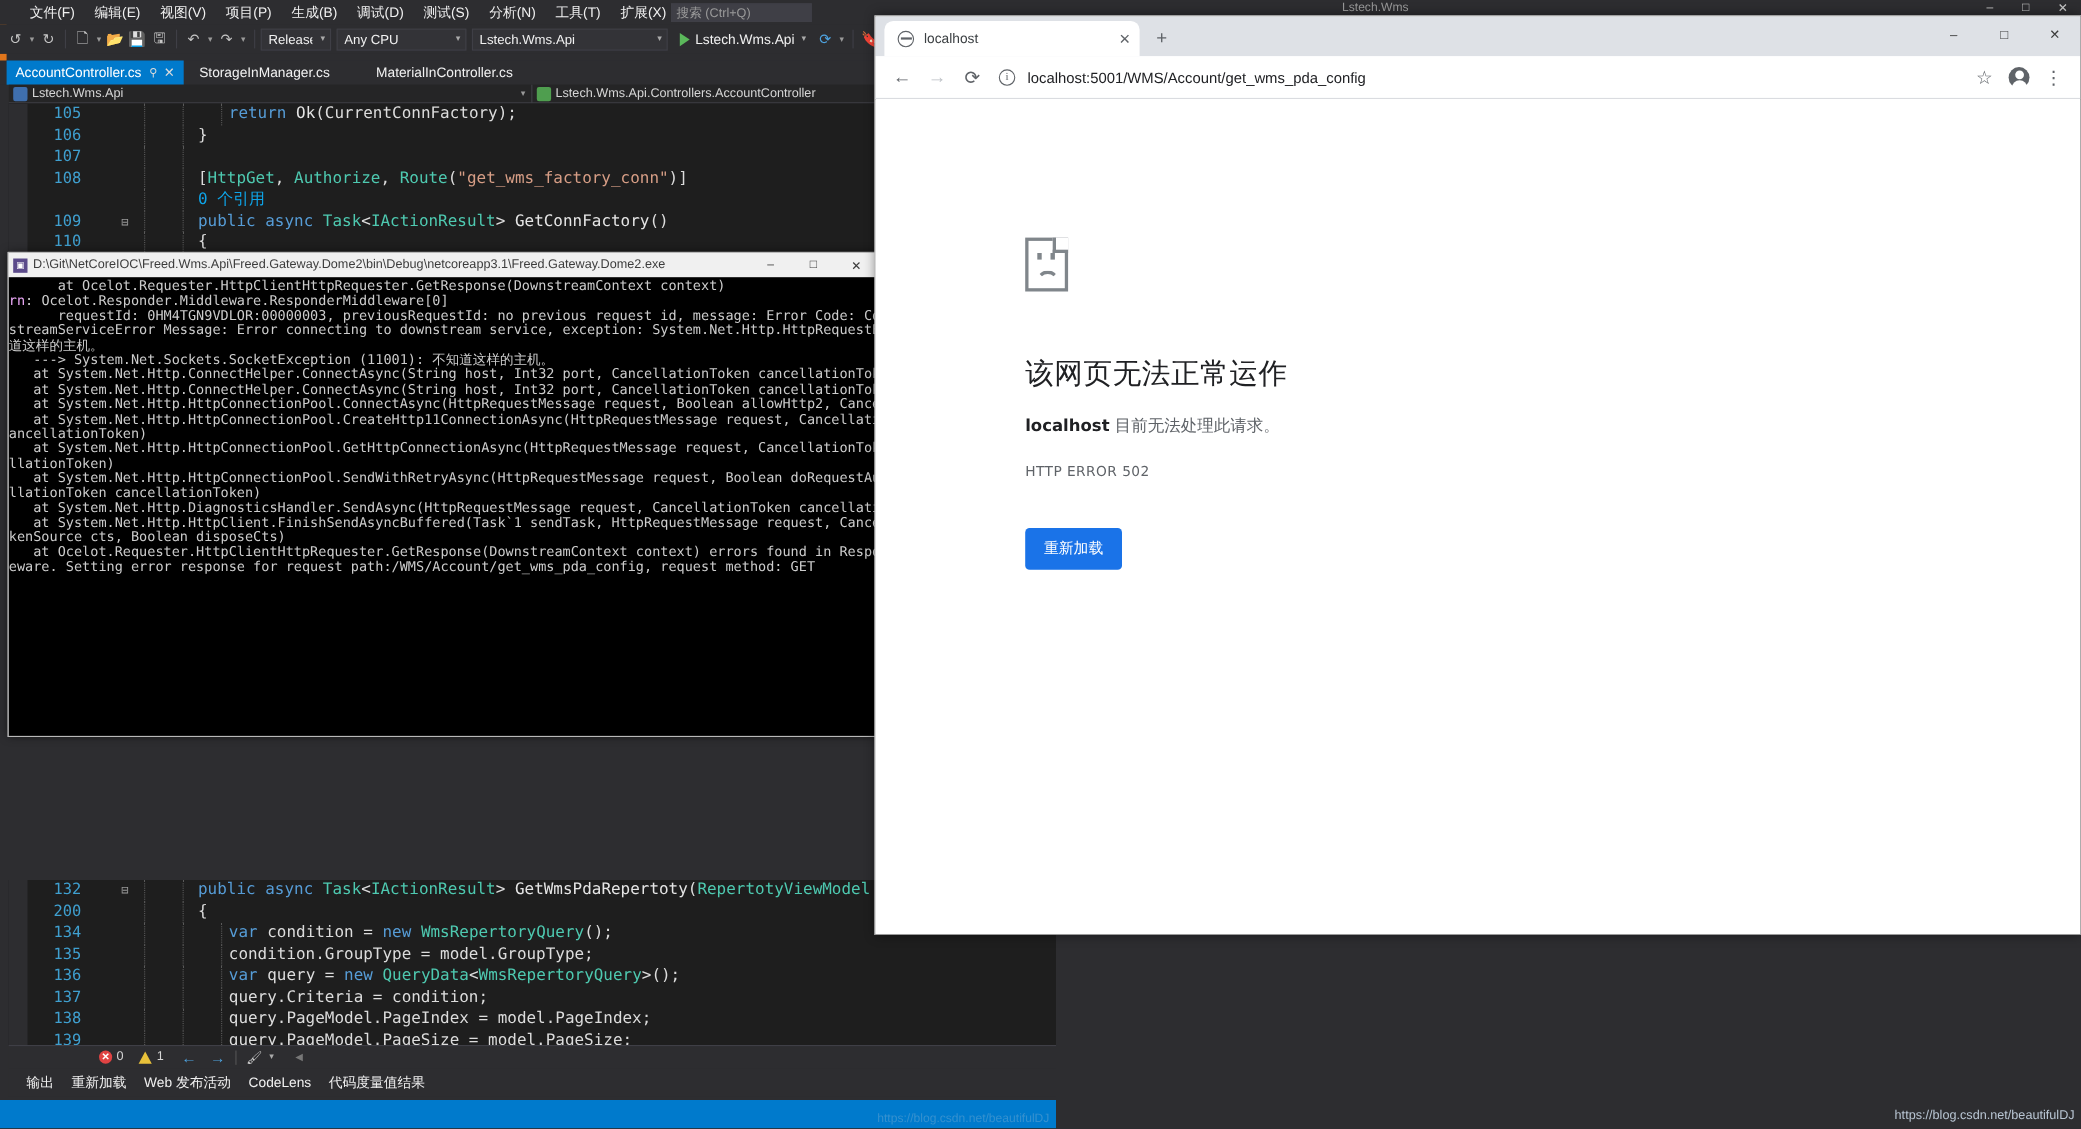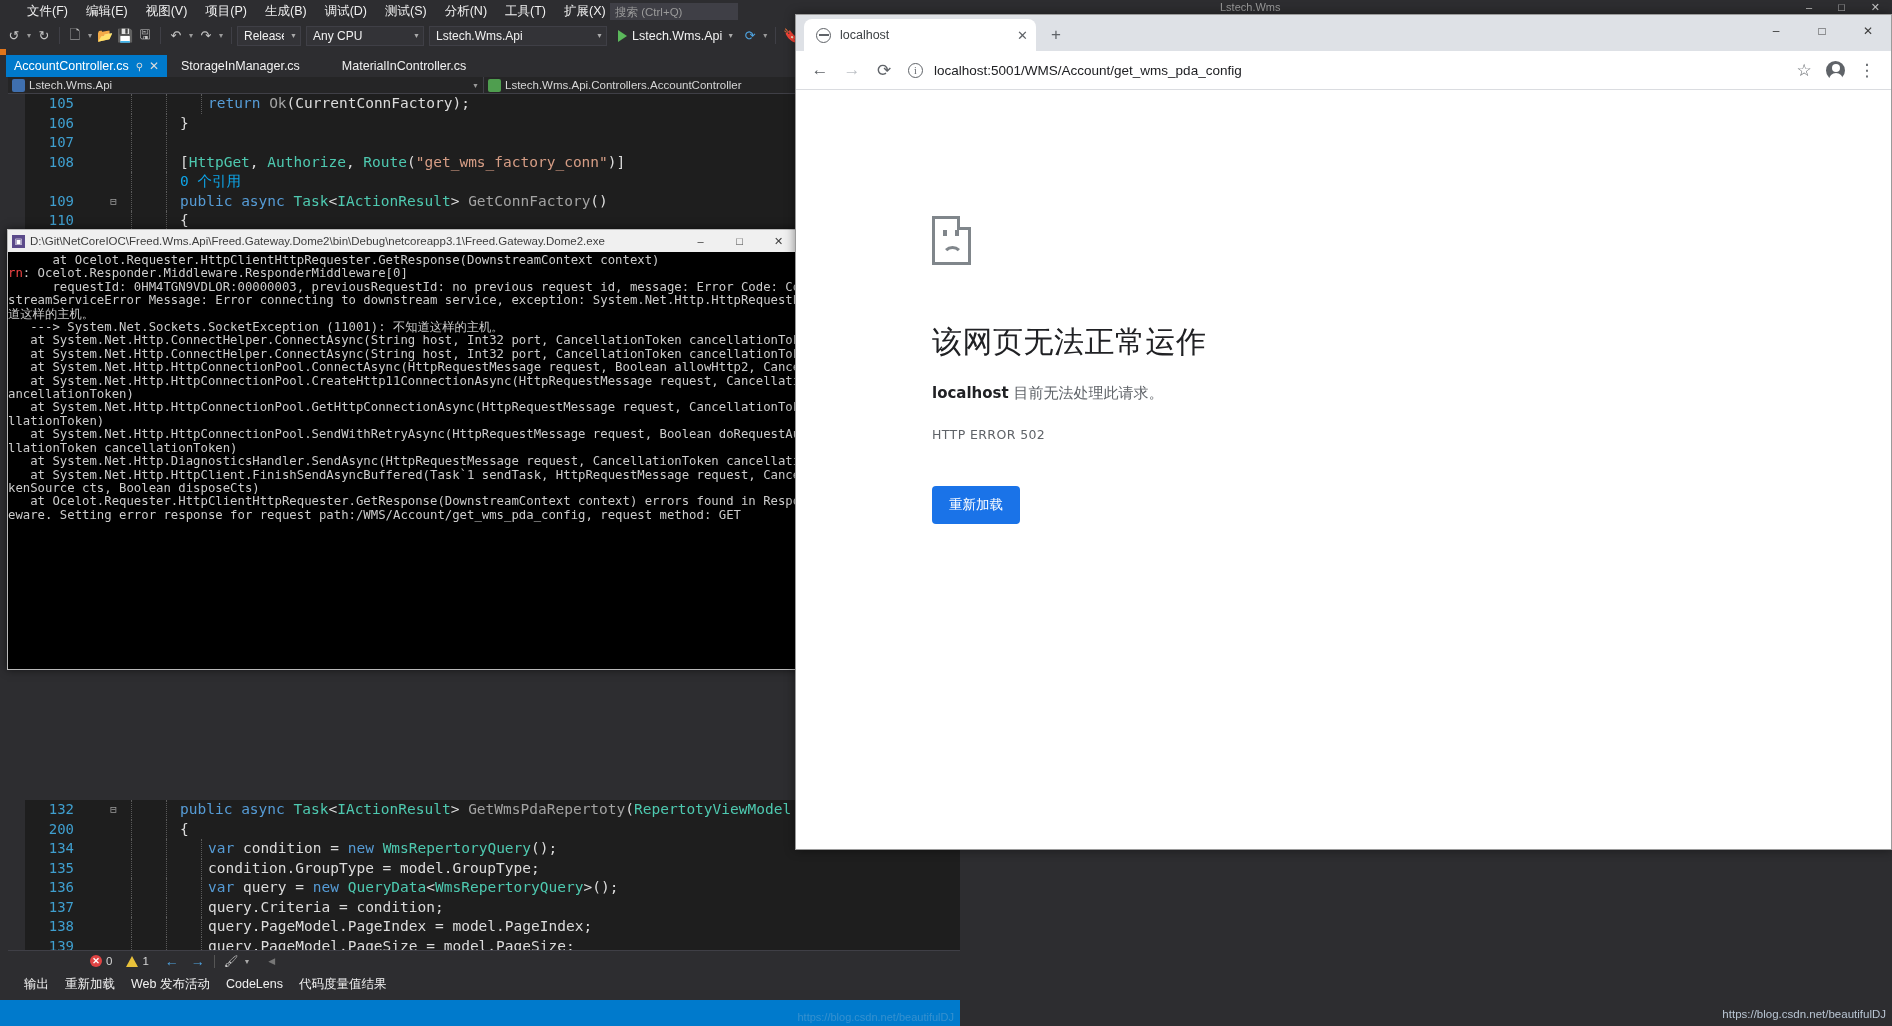--- a/index.html
+++ b/index.html
@@ -91,21 +91,21 @@
         color: #3f9fcf; font-size: 14px; }
   .gly { position: absolute; left: 100px; width: 11px; text-align:center;
          color: #9a9a9a; font-size: 11px; line-height:19.5px;}
   .ind1 { position:absolute; left:123px; top:0; bottom:0; border-left:1px dotted #5a5a5a; }
   .ind2 { position:absolute; left:158px; top:0; bottom:0; border-left:1px dotted #5a5a5a; }
   .ind3 { position:absolute; left:193px; top:0; bottom:0; border-left:1px dotted #5a5a5a; }
   .txt { position: absolute; left: 172px; color: #dcdcdc; }
   .k  { color: #569cd6; }  
   .t  { color: #4ec9b0; }  
   .s  { color: #d69d85; }  
-  .a  { color: #a3a3a3; }  
+  .a  { color: #e5e5e5; }  
   .g  { color: #0ea5e9; }
 
   
   #vs-zoombar {
     position: absolute; left: 8px; top: 950px; width: 952px; height: 21px;
     background: #2d2d30; border-top: 1px solid #3f3f46;
     display: flex; align-items: center; font-size: 11.5px; color: #d6d6d6;
     padding-left: 6px; gap: 0;
   }
   .zb-sel { display:flex; align-items:center; gap:5px; width: 62px; margin-top: 41px; }
@@ -151,21 +151,21 @@
   .cw-btns { margin-left: auto; display: flex; height: 22px; }
   .cw-btn { width: 39px; height: 22px; display: flex; align-items: center;
             justify-content: center; font-size: 11px; color: #3c3c3c; }
   #console-body {
     position: absolute; left: 0; top: 22px; width: 790px; height: 417px;
     background: #000000; color: #cccccc; overflow: hidden;
     font-family: "DejaVu Sans Mono", monospace; font-size: 12.3px;
     line-height: 13.4px; padding-top: 2px;
   }
   #console-body .cl { white-space: pre; padding-left: 0px; }
-  #console-body .warnlbl { color: #ef4444; }
+  #console-body .warnlbl { color: #f0abfc; }
 
   
   #chrome-window {
     position: absolute; left: 795px; top: 14px; width: 1097px; height: 836px;
     background: #ffffff; border: 1px solid #9a9a9a;
     box-shadow: 0 0 10px rgba(0,0,0,.45);
   }
   #chrome-titlebar {
     position: relative; height: 36px; background: #dee1e6; display: flex;
     align-items: flex-end; padding-left: 8px;
@@ -238,21 +238,21 @@
     position: absolute; width: 4px; height: 6px; background: #80868b; top: 11px;
   }
   #sad-doc .eye1 { left: 8px; }
   #sad-doc .eye2 { left: 20px; }
   #sad-doc .mouth {
     position: absolute; left: 7px; top: 27px; width: 21px; height: 11px;
     border: 3px solid #80868b; border-bottom: none;
     border-radius: 11px 11px 0 0; border-left-color: transparent;
     border-right-color: transparent;
   }
-  #err-title { font-size: 30px; color: #202124; font-weight: normal;
+  #err-title { font-size: 26px; color: #202124; font-weight: normal;
                letter-spacing: .5px; margin-bottom: 21px;
                font-family: "DejaVu Sans", sans-serif; }
   #err-sub { font-size: 15px; color: #5f6368; margin-bottom: 24px;
              font-family: "DejaVu Sans", sans-serif; }
   #err-sub b { color: #202124; }
   #err-code { font-size: 12.5px; color: #5f6368; letter-spacing: .4px;
               margin-bottom: 44px; font-family: "DejaVu Sans", sans-serif; }
   #reload-btn {
     display: inline-block; background: #1a73e8; color: #ffffff;
     font-size: 13.5px; padding: 10px 17px; border: none; border-radius: 4px;

